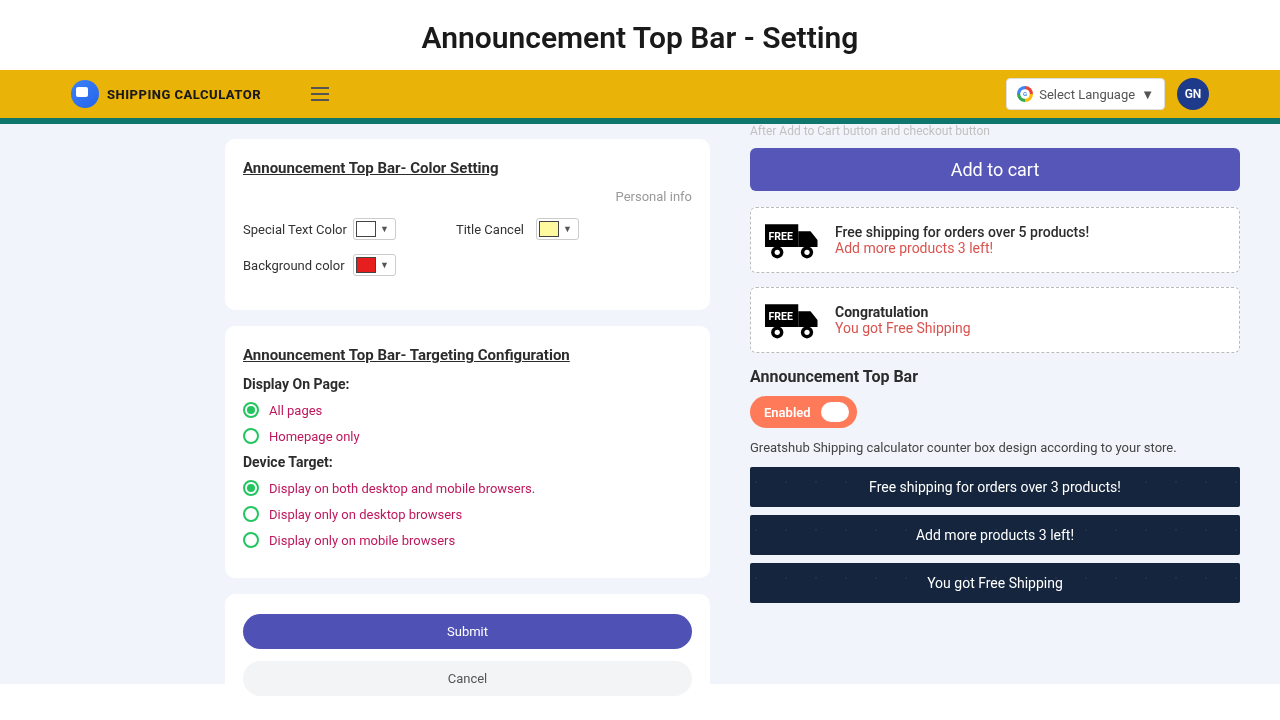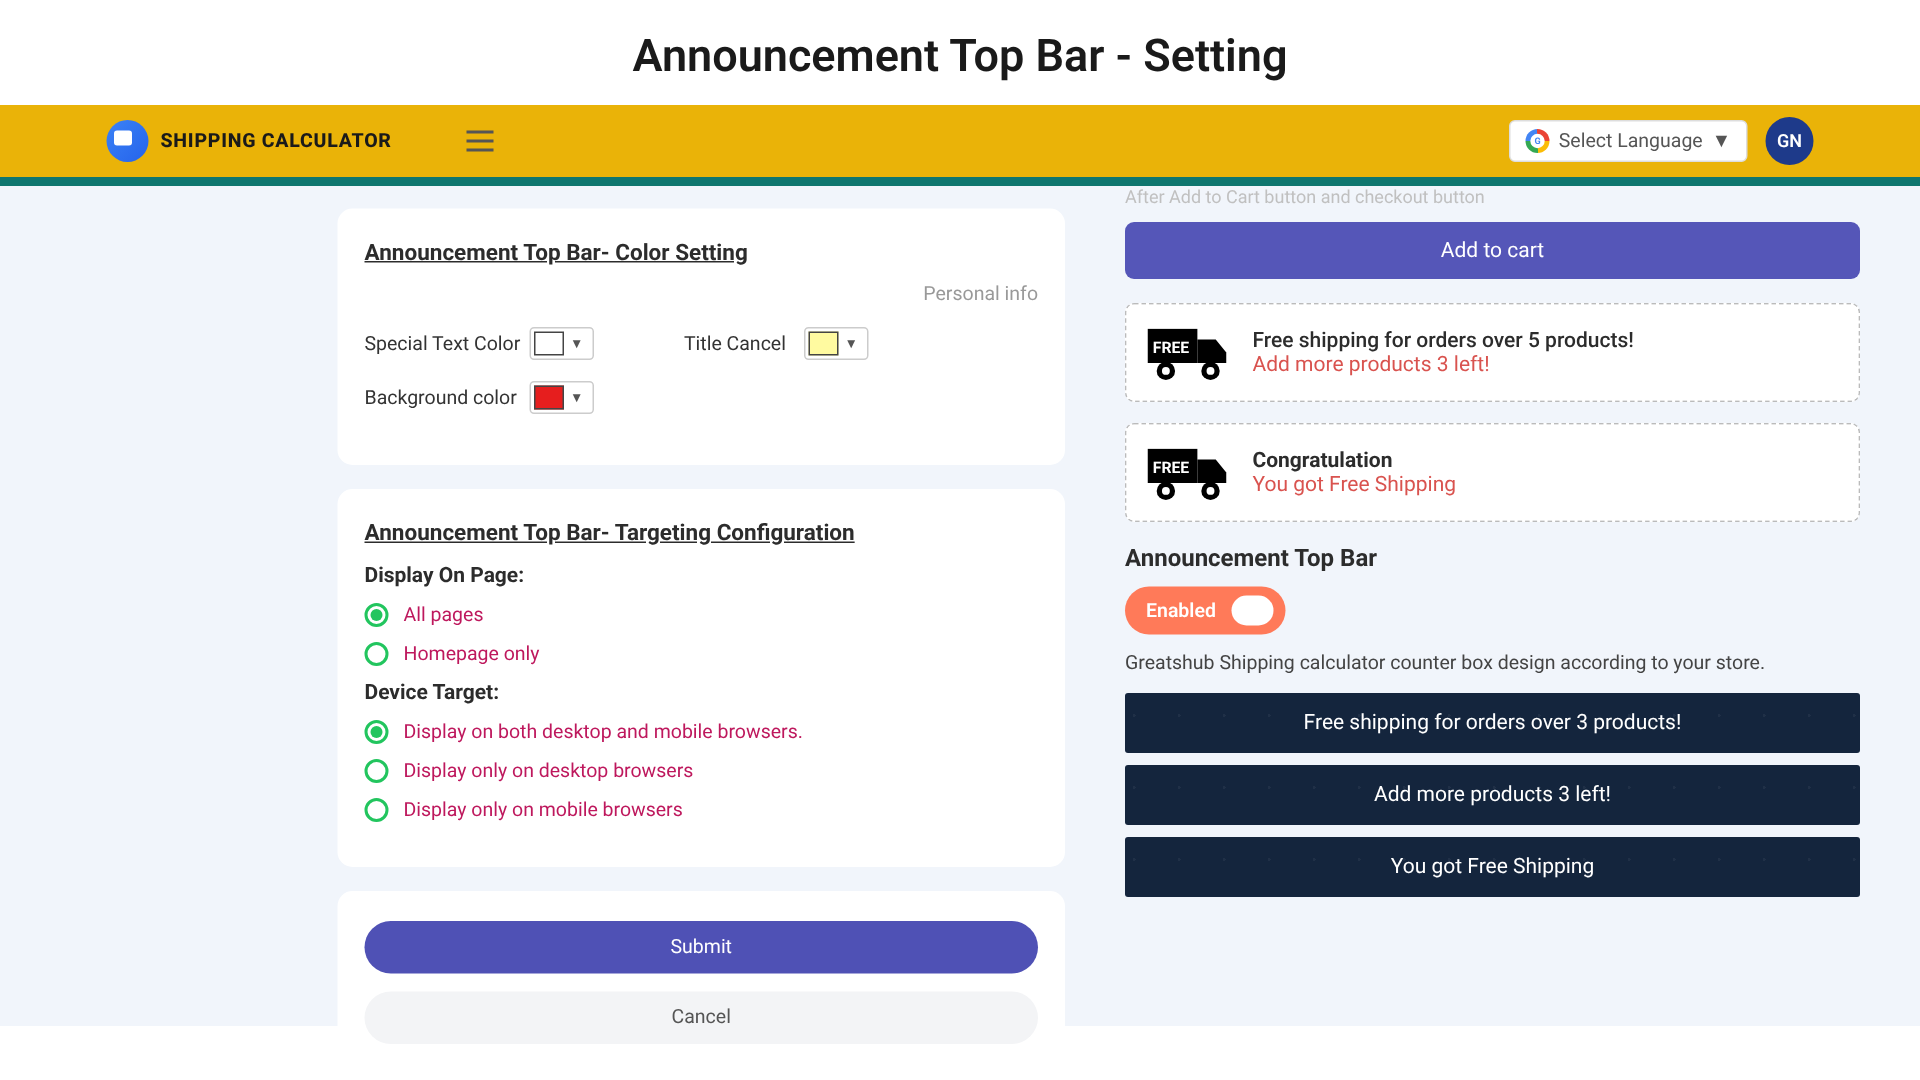--- a/index.html
+++ b/index.html
@@ -6,21 +6,21 @@
 body { background: #fff; width: 1280px; height: 720px; overflow: hidden; }
 .page-title { text-align: center; font-size: 30px; font-weight: 600; color: #1a1a1a; padding: 20px 0 15px; }
 .topbar { display: flex; align-items: center; justify-content: space-between; padding: 8px 71px; background: #eab308; border-bottom: 6px solid #0f766e; }
 .topbar-left { display: flex; align-items: center; gap: 50px; }
 .logo { display: flex; align-items: center; gap: 8px; }
 .logo-icon { width: 28px; height: 28px; background: linear-gradient(135deg, #3b82f6, #2563eb); border-radius: 50%; position: relative; }
 .logo-icon::before { content: ''; position: absolute; width: 12px; height: 10px; background: #fff; top: 7px; left: 5px; border-radius: 2px; }
 .logo-text { font-size: 13px; font-weight: 800; color: #1a1a1a; letter-spacing: 0.5px; }
 .hamburger { display: flex; flex-direction: column; gap: 4px; cursor: pointer; }
 .hamburger span { width: 18px; height: 2px; background: #555; }
-.topbar-right { display: flex; align-items: center; gap: 12px; }
+.topbar-right { display: flex; gap: 12px; }
 .lang-select { display: flex; align-items: center; gap: 6px; padding: 5px 10px; border: 1px solid #ddd; border-radius: 4px; font-size: 13px; color: #555; background: #fff; }
 .g-icon { width: 16px; height: 16px; background: conic-gradient(#ea4335 0deg 90deg, #fbbc05 90deg 180deg, #34a853 180deg 270deg, #4285f4 270deg 360deg); border-radius: 50%; position: relative; }
 .g-icon::after { content: 'G'; position: absolute; inset: 0; display: flex; align-items: center; justify-content: center; color: #fff; font-size: 10px; font-weight: bold; background: #fff; border-radius: 50%; transform: scale(0.6); color: #4285f4; }
 .avatar { width: 32px; height: 32px; border-radius: 50%; background: #1e3a8a; color: #fff; display: flex; align-items: center; justify-content: center; font-size: 12px; font-weight: 600; }
 .content { display: flex; background: #f1f5fb; padding: 0 0 0 210px; height: 560px; }
 .left-col { width: 510px; padding: 15px 10px 0 15px; }
 .card { background: #fff; border-radius: 10px; padding: 20px 18px; margin-bottom: 16px; }
 .card-title { font-size: 15px; font-weight: 700; color: #2c2c2c; margin-bottom: 12px; text-decoration: underline; }
 .subtitle { font-size: 13px; color: #999; margin-bottom: 14px; text-align: right; }
 .color-row { display: flex; gap: 60px; margin-bottom: 14px; }
@@ -32,21 +32,21 @@
 .section-label { font-size: 14px; font-weight: 700; color: #2c2c2c; margin: 8px 0 10px; }
 .radio-item { display: flex; align-items: flex-end; gap: 10px; margin-bottom: 10px; font-size: 13px; color: #be185d; }
 .radio { width: 16px; height: 16px; border: 2px solid #22c55e; border-radius: 50%; display: flex; align-items: center; justify-content: center; }
 .radio.checked::after { content: ''; width: 8px; height: 8px; background: #22c55e; border-radius: 50%; }
 .buttons { display: flex; gap: 12px; flex-direction: column; }
 .btn { padding: 10px 22px; border-radius: 20px; font-size: 13px; border: none; cursor: pointer; }
 .btn-primary { background: #4f51b5; color: #fff; }
 .btn-secondary { background: #f3f4f6; color: #555; }
 .right-col { flex: 1; padding: 0 40px 0 30px; }
 .ghost-text { font-size: 12px; color: #c0c0c0; margin-bottom: 10px; }
-.addcart-btn { width: 100%; background: #5556b8; color: #fff; padding: 11px; border: none; border-radius: 6px; font-size: 14px; margin-bottom: 16px; }
+.addcart-btn { width: 100%; background: #5556b8; color: #fff; padding: 11px; border: none; border-radius: 6px; font-size: 18px; margin-bottom: 16px; }
 .promo-box { display: flex; align-items: center; gap: 14px; padding: 12px 14px; border: 1px dashed #bbb; border-radius: 6px; margin-bottom: 14px; background: #fff; }
 .truck-icon { width: 56px; height: 40px; position: relative; }
 .truck-icon svg { width: 100%; height: 100%; }
 .promo-text .line1 { font-size: 14px; color: #2c2c2c; font-weight: 500; }
 .promo-text .line2 { font-size: 14px; color: #d9534f; }
 .section-heading { font-size: 16px; font-weight: 700; color: #2c2c2c; margin-bottom: 10px; }
 .toggle-wrap { display: inline-flex; align-items: center; background: #ff7a59; border-radius: 30px; padding: 6px 8px 6px 14px; gap: 10px; margin-bottom: 12px; }
 .toggle-label { color: #fff; font-size: 13px; font-weight: 600; }
 .toggle-knob { width: 28px; height: 20px; background: #fff; border-radius: 12px; }
 .desc-text { font-size: 13px; color: #444; margin-bottom: 12px; }

